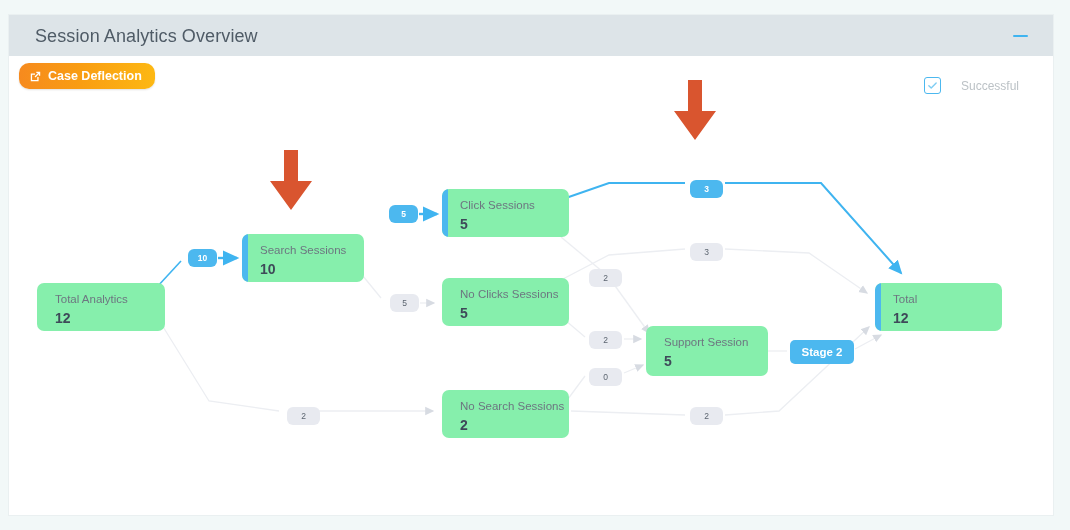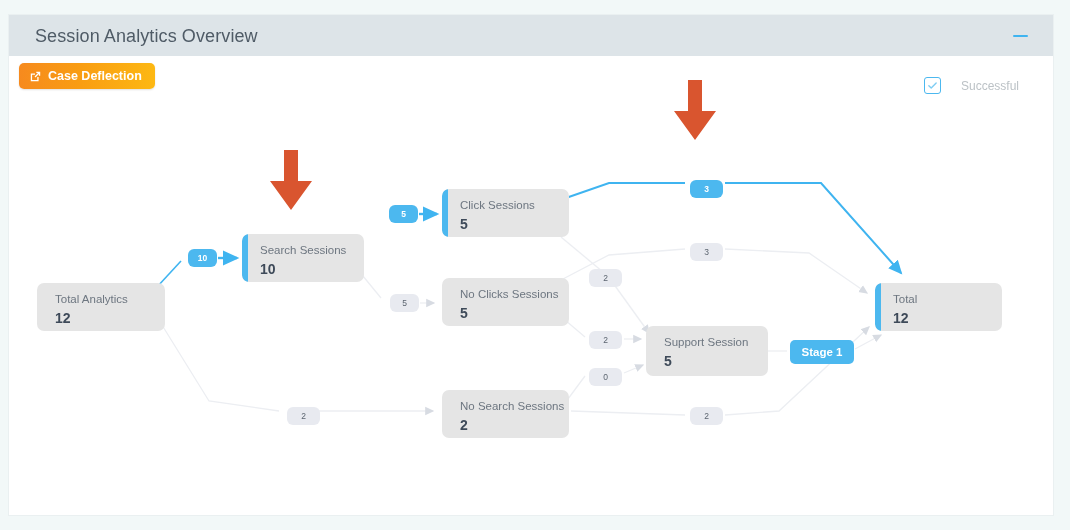--- a/index.html
+++ b/index.html
@@ -38,21 +38,21 @@
     position:absolute;left:0;top:7px;width:15px;height:2px;
     background:#3fb4f0;border-radius:1px;
   }
 
   
   .deflect-btn{
     position:absolute;left:10px;top:48px;
     height:26px;padding:0 13px 0 10px;
     display:flex;align-items:center;gap:6px;
     background:linear-gradient(to right,#f68a1e 0%,#f99d12 45%,#fdb813 100%);
-    border-radius:5px;border:none;cursor:pointer;
+    border-radius:10px;border:none;cursor:pointer;
     color:#ffffff;font-size:12.5px;font-weight:bold;
     font-family:"Liberation Sans", sans-serif;
     white-space:nowrap;
     box-shadow:0 1px 2px rgba(0,0,0,.12);
   }
   .ext-icon{width:13px;height:13px;display:block;}
 
   .legend{
     position:absolute;right:34px;top:62px;
     display:flex;align-items:center;gap:20px;
@@ -66,21 +66,21 @@
   .legend-box svg{display:block;}
   .legend-label{font-size:12px;color:#bcc2c6;white-space:nowrap;}
 
   
   .canvas{position:absolute;left:0;top:0;width:1046px;height:502px;}
   .edges{position:absolute;left:0;top:0;width:1046px;height:502px;}
 
   
   .node{
     position:absolute;
-    background:#e5e5e5;
+    background:#86efac;
     border-radius:7px;
     box-sizing:border-box;
     overflow:hidden;
     text-decoration:underline;
   }
   .node .accent{
     position:absolute;left:0;top:0;bottom:0;width:6px;
     background:#4cb8ef;
     border-top-left-radius:7px;border-bottom-left-radius:7px;
   }
@@ -234,21 +234,21 @@
       <div class="chip active" style="left:380px;top:190px;width:29px;height:18px;">5</div>
       <div class="chip" style="left:381px;top:279px;width:29px;height:18px;">5</div>
       <div class="chip active" style="left:681px;top:165px;width:33px;height:18px;">3</div>
       <div class="chip" style="left:681px;top:228px;width:33px;height:18px;">3</div>
       <div class="chip" style="left:580px;top:254px;width:33px;height:18px;">2</div>
       <div class="chip" style="left:580px;top:316px;width:33px;height:18px;">2</div>
       <div class="chip" style="left:580px;top:353px;width:33px;height:18px;">0</div>
       <div class="chip" style="left:278px;top:392px;width:33px;height:18px;">2</div>
       <div class="chip" style="left:681px;top:392px;width:33px;height:18px;">2</div>
 
-      <div class="stage-badge" style="left:781px;top:325px;width:64px;height:24px;">Stage 1</div>
+      <div class="stage-badge" style="left:781px;top:325px;width:64px;height:24px;">Stage 2</div>
     </div>
   </div>
 
   <svg class="annot-arrow" style="left:267px;top:150px;" width="48" height="62" viewBox="0 0 48 62">
     <path d="M17,0 H31 V31 H45 L24,60 L3,31 H17 Z" fill="#d9552f"></path>
   </svg>
   <svg class="annot-arrow" style="left:671px;top:80px;" width="48" height="62" viewBox="0 0 48 62">
     <path d="M17,0 H31 V31 H45 L24,60 L3,31 H17 Z" fill="#d9552f"></path>
   </svg>
 

